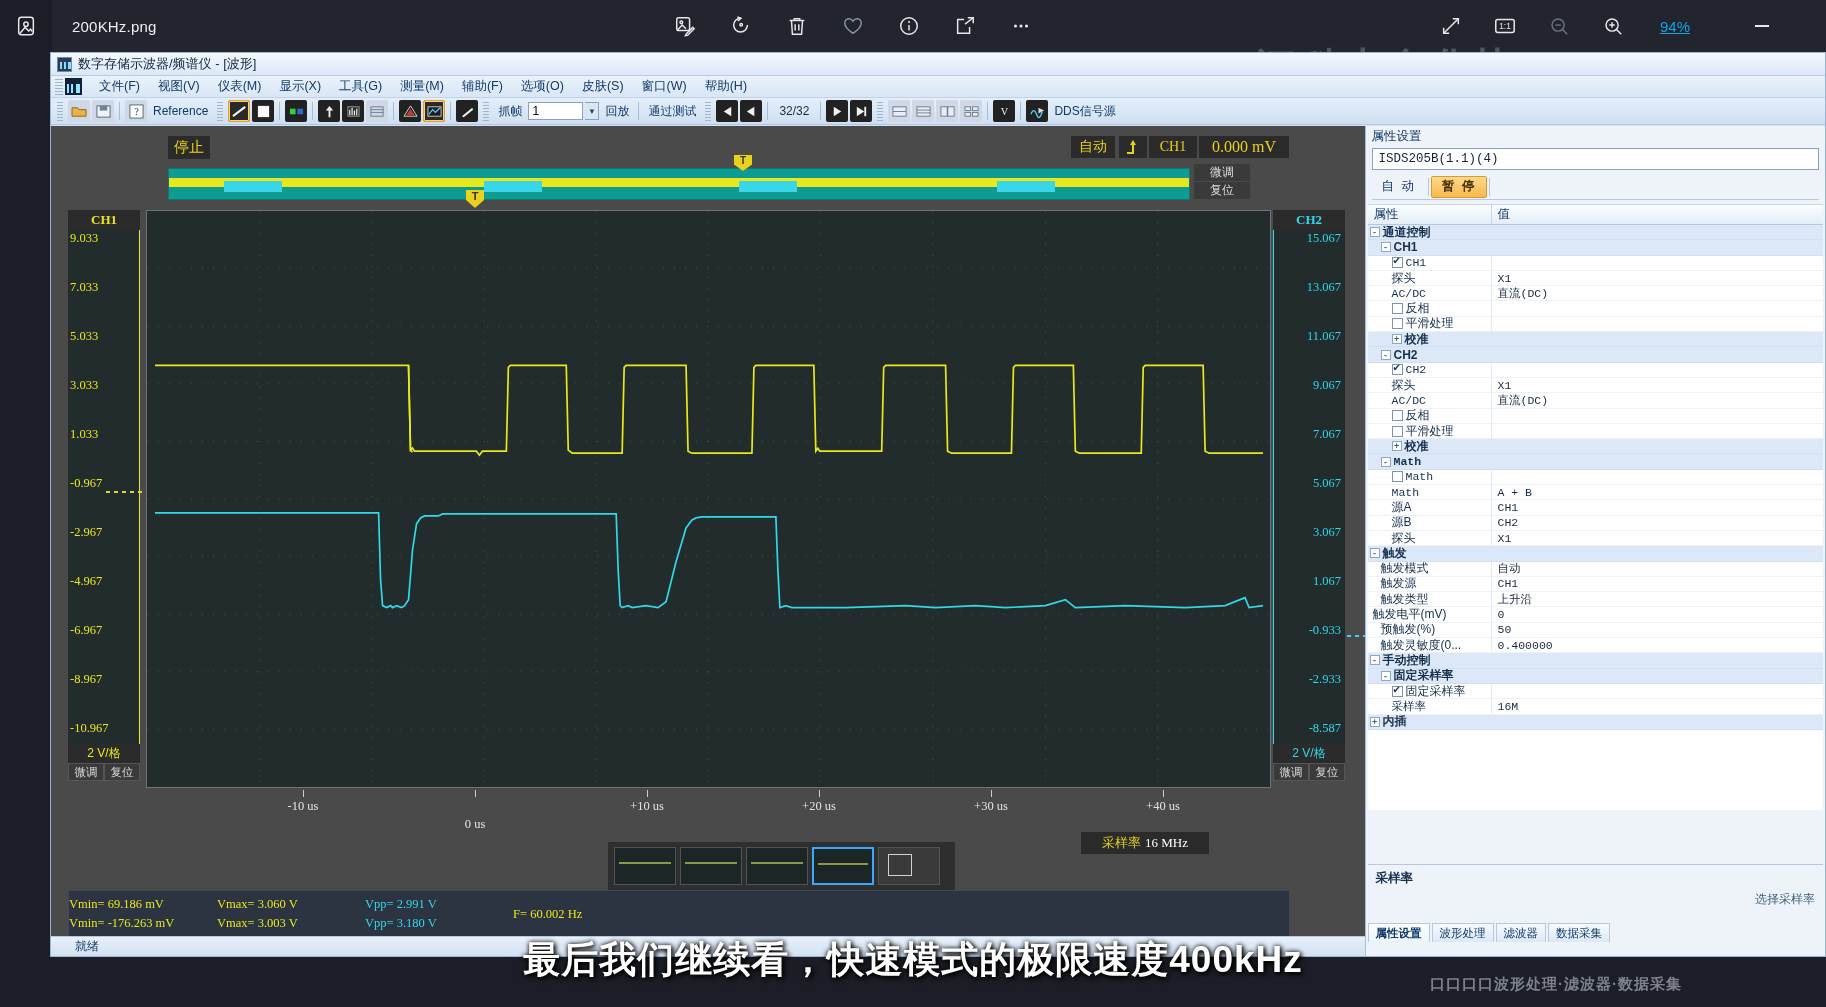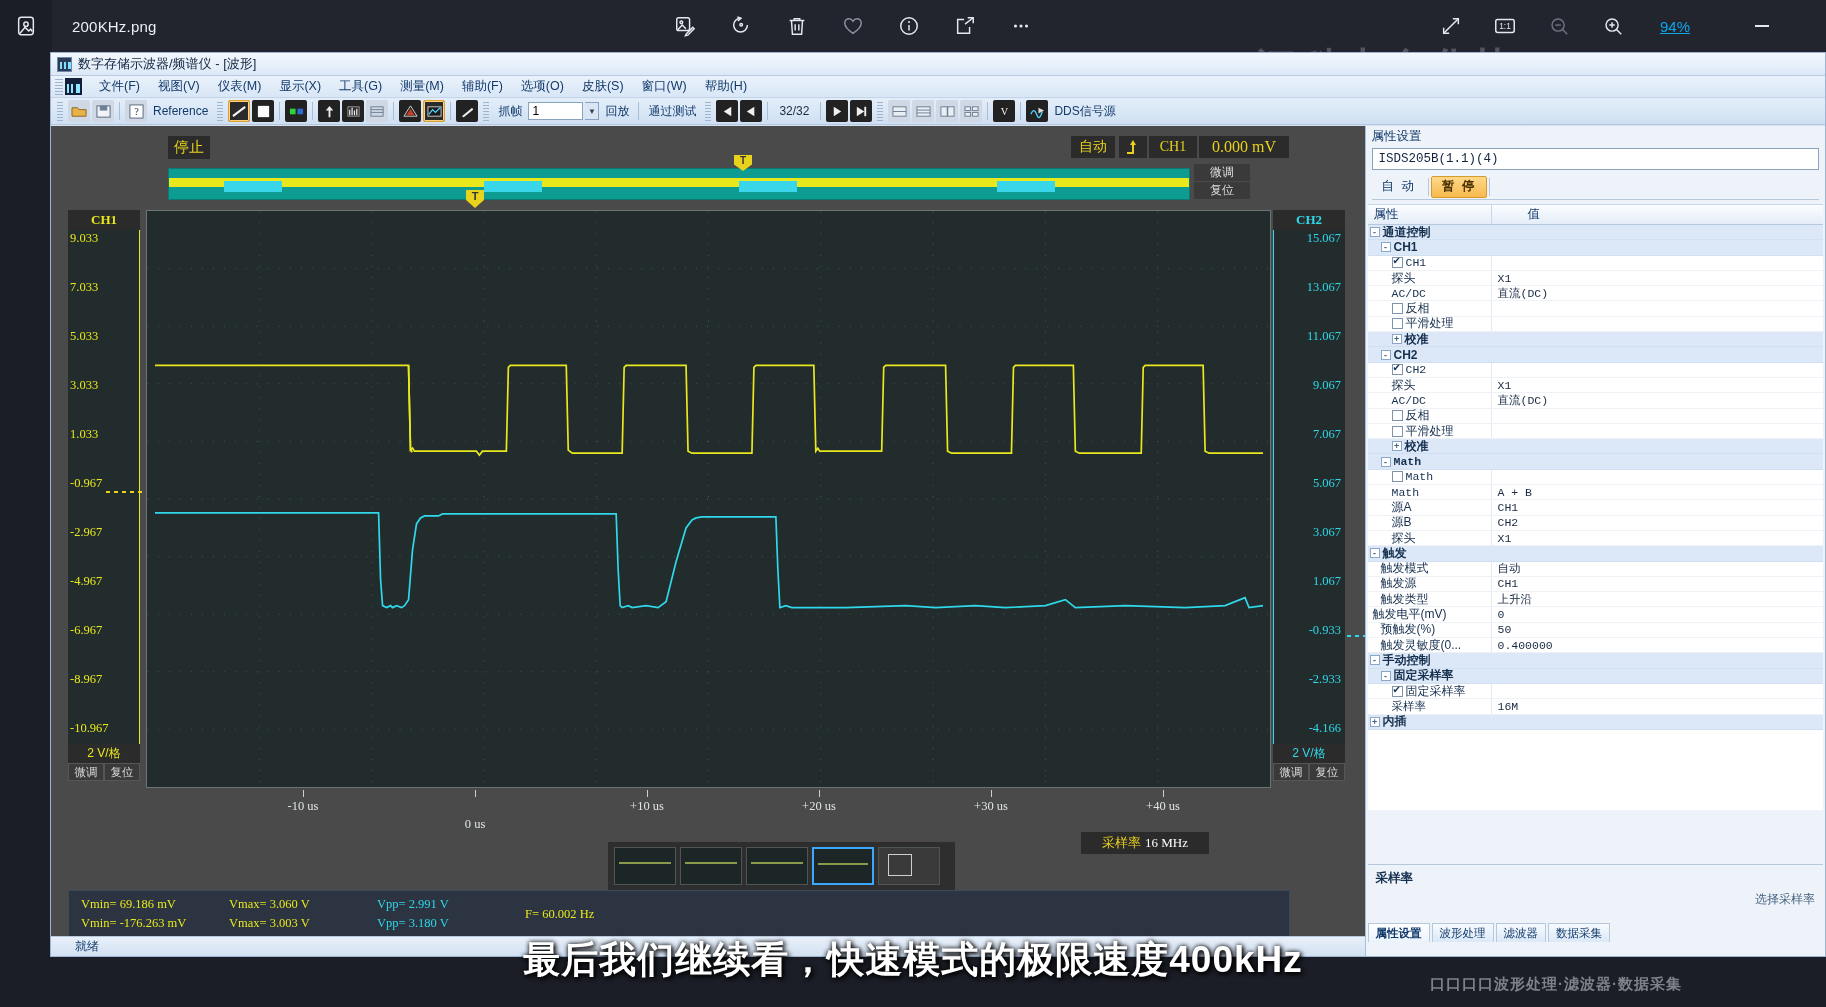--- a/index.html
+++ b/index.html
@@ -162,21 +162,21 @@
   .thumb { width:62px; height:38px; background:#1d2626; border:1px solid #4d5555; position:relative; }
   .thumb.active { border:2px solid #3aa8ff; }
   .thumb::after{ content:""; position:absolute; left:4px; top:14px; right:4px; height:2px; background:#8a9a4a; }
   .thumb.blank::after{ display:none; }
   .thumb.blank{ background:#3a3a3a; }
   .thumb.blank .sq{ position:absolute; left:9px; top:6px; width:24px; height:22px; border:1px solid #cfcfcf; }
 
   
   #measbar { position:absolute; left:17px; top:764px; width:1222px; height:48px;
     background:#2b3440; border:1px solid #3c4a59; display:flex; align-items:center;
-    padding-left:12px; gap:0; }
+    padding-left:0; gap:0; }
   .meas-col { width:148px; }
   .meas-col div { font-size:12.5px; color:#e8e81c; line-height:19px;
     font-family:"Liberation Serif",serif; white-space:nowrap; }
   .meas-col.cyan div { color:#2fd8ea; }
   .meas-col.freq div { color:#e8e81c; }
 
   #statusbar { position:absolute; left:0; bottom:0; width:100%; height:20px;
     background:linear-gradient(#e8f0fa,#d3e1f2); border-top:1px solid #b6c8de;
     font-size:12px; color:#123a6b; display:flex; align-items:center; padding-left:24px; }
 
@@ -189,21 +189,21 @@
   #prop-tabs { margin:4px 6px 0 6px; height:26px; display:flex; align-items:center;
     border-bottom:1px solid #b6c8de; gap:2px; }
   .ptab { height:22px; padding:0 10px; display:flex; align-items:center; font-size:12.5px;
     color:#123a6b; letter-spacing:2px; cursor:pointer; }
   .ptab.active { background:linear-gradient(#ffd98a,#f7b94e); border:1px solid #d79a2b;
     color:#4a2f00; font-weight:bold; border-radius:2px; }
   .ptab-sep { width:1px; height:18px; background:#b6c8de; }
 
   #prop-head { margin:4px 2px 0 2px; height:21px; display:flex;
     background:linear-gradient(#fbfdff,#e4edf8); border-bottom:1px solid #b6c8de;
-    border-top:1px solid #c9d8e9;gap:30px; }
+    border-top:1px solid #c9d8e9; }
   #prop-head .c1 { width:124px; font-size:12.5px; color:#123a6b; padding-left:6px;
     display:flex; align-items:center; border-right:1px solid #c9d8e9; }
   #prop-head .c2 { flex:1; font-size:12.5px; color:#123a6b; padding-left:6px;
     display:flex; align-items:center; }
   #prop-rows { margin:0 2px; height:585px; overflow:hidden; background:#fff; }
   .prow { height:15.3px; display:flex; align-items:center; font-size:12px;
     border-bottom:1px solid #eef2f7; }
   .prow .k { width:124px; display:flex; align-items:center; gap:3px;
     padding-left:2px; border-right:1px solid #e3eaf3; height:100%; white-space:nowrap; overflow:hidden; }
   .prow .v { flex:1; padding-left:6px; color:#1a2b44; font-family:"Liberation Mono",monospace;
@@ -574,21 +574,21 @@
           <div class="tick-label" style="top:1px">15.067</div>
           <div class="tick-label" style="top:50px">13.067</div>
           <div class="tick-label" style="top:99px">11.067</div>
           <div class="tick-label" style="top:148px">9.067</div>
           <div class="tick-label" style="top:197px">7.067</div>
           <div class="tick-label" style="top:246px">5.067</div>
           <div class="tick-label" style="top:295px">3.067</div>
           <div class="tick-label" style="top:344px">1.067</div>
           <div class="tick-label" style="top:393px">-0.933</div>
           <div class="tick-label" style="top:442px">-2.933</div>
-          <div class="tick-label" style="top:491px">-4.166</div>
+          <div class="tick-label" style="top:491px">-8.587</div>
         </div>
         <div class="scale-foot">2 V/格</div>
         <div class="scale-btns">
           <div>微调</div>
           <div>复位</div>
         </div>
       </div>
 
       <div id="plot-wrap">
         <div id="trig-arrow">T</div>

